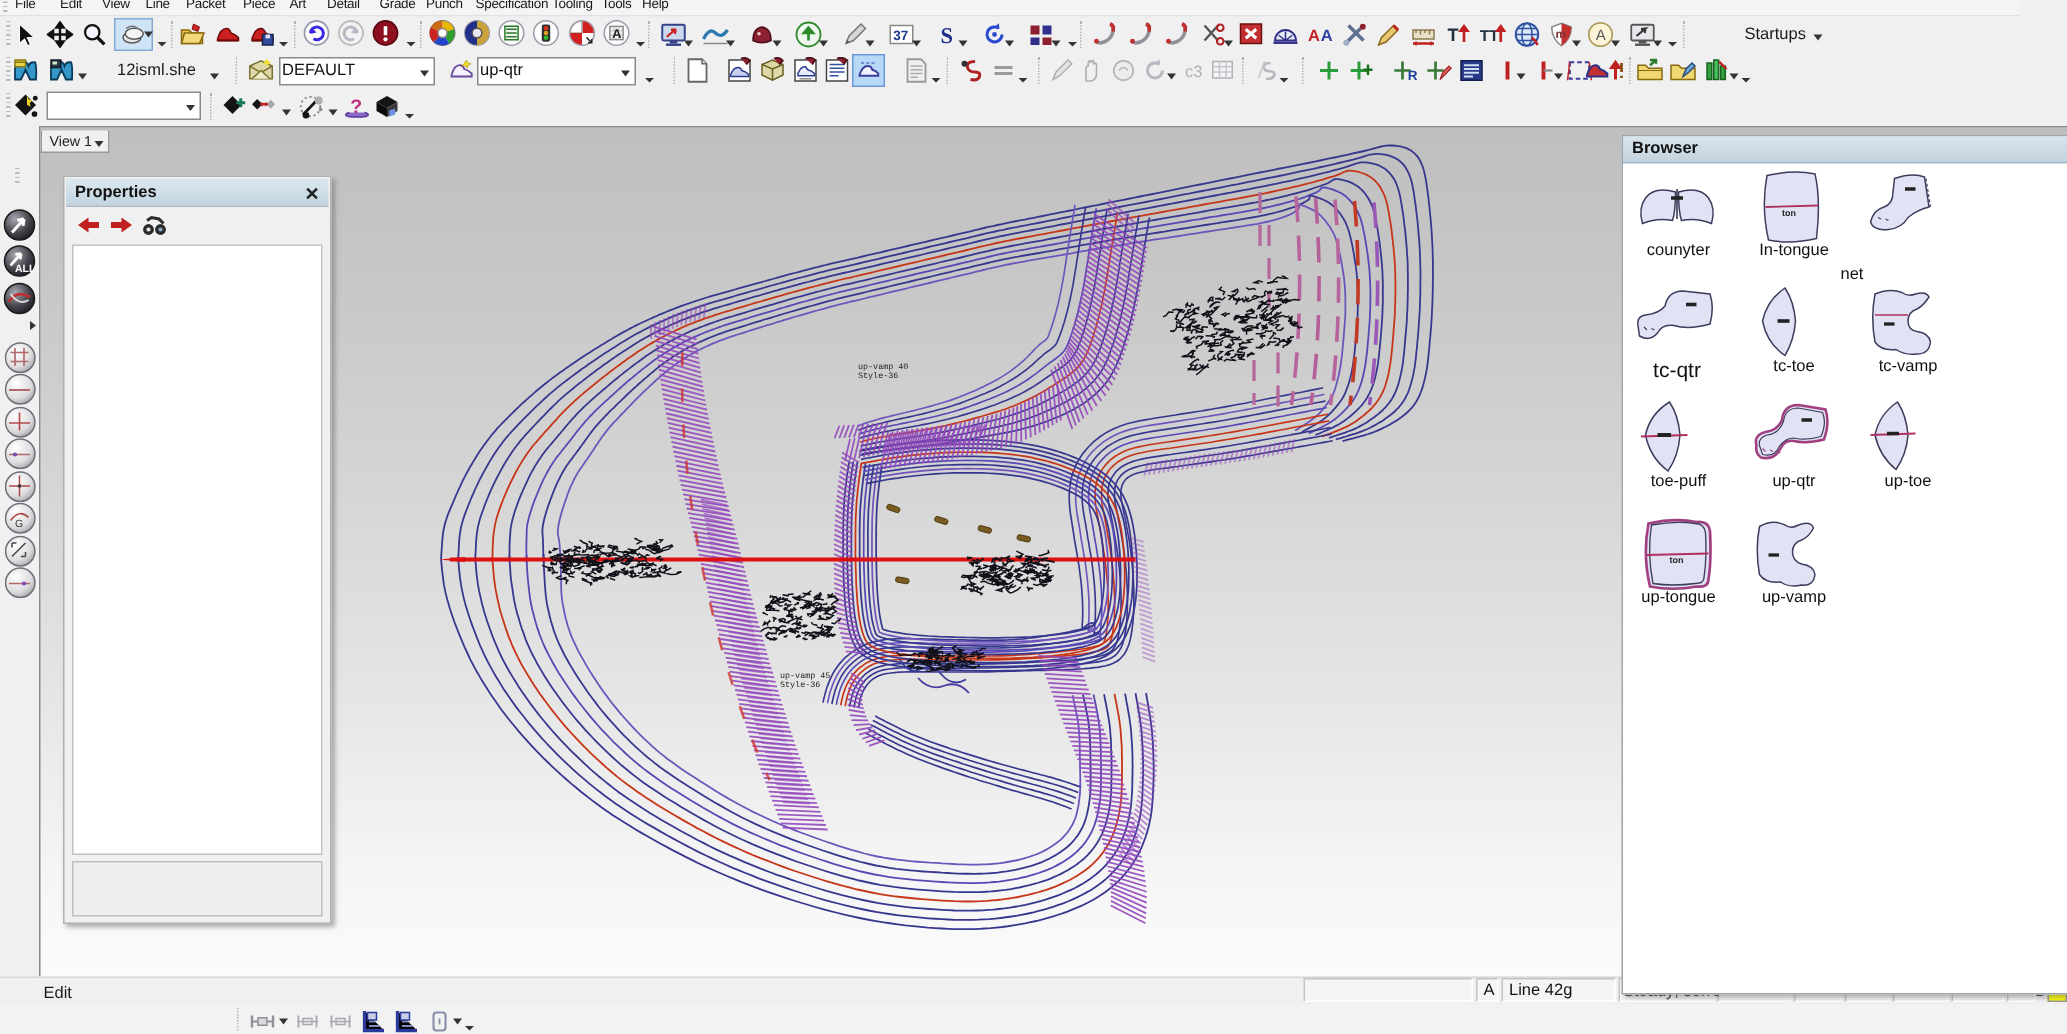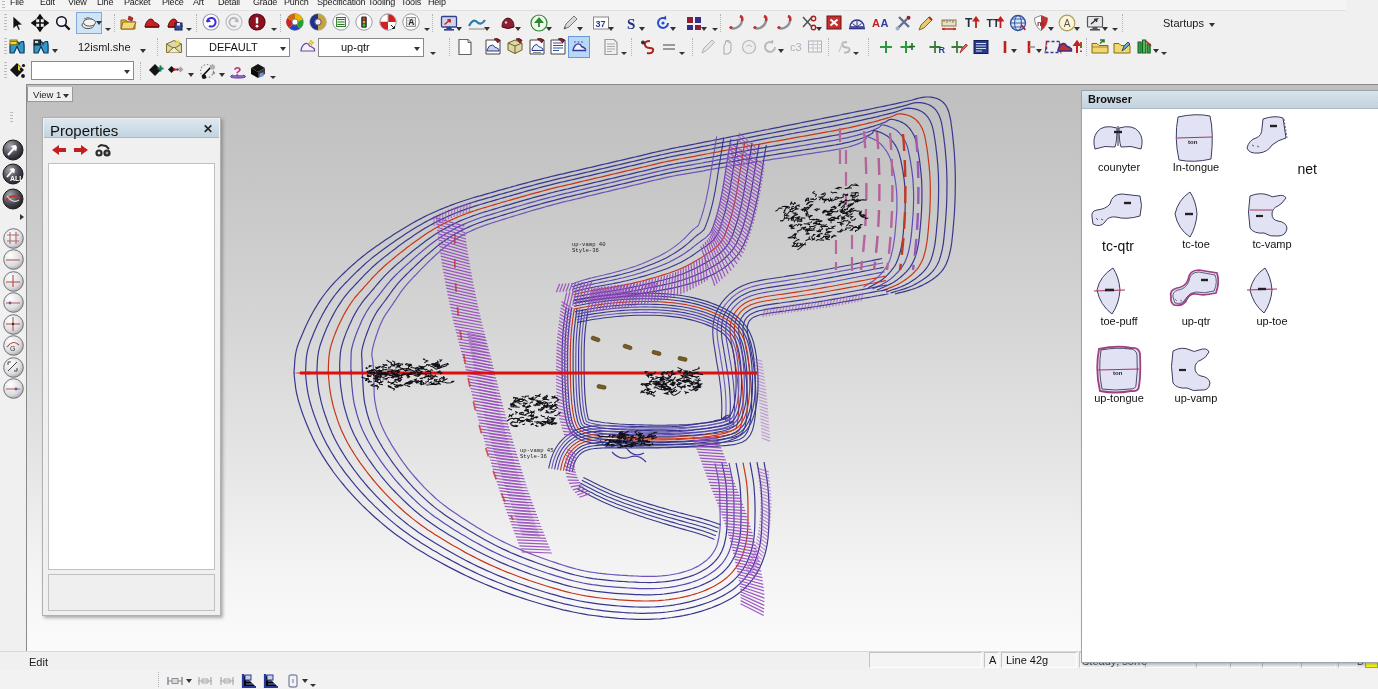--- a/index.html
+++ b/index.html
@@ -1,16 +1,16 @@
 <!DOCTYPE html>
 <html><head><meta charset="utf-8"><style>
 *{margin:0;padding:0;box-sizing:border-box}
 body{width:1378px;height:689px;overflow:hidden;position:relative;font-family:"Liberation Sans",sans-serif;background:#f0f0f0}
 .t{position:absolute;font-size:11px;color:#1a1a1a;white-space:nowrap}
-.combo{position:absolute;background:#fff;border:1px solid #8a8a8a;height:19px;font-size:11px;color:#111;line-height:17px;padding-left:22px}
+.combo{position:absolute;background:#fff;border:1px solid #8a8a8a;height:19px;font-size:11px;color:#111;line-height:17px;padding-left:1px}
 </style></head><body>
 <div style="position:absolute;left:0;top:0;width:1346px;height:11px;background:#f4f4f4;border-bottom:1px solid #e0e0e0">
 <span class="t" style="left:10px;top:-3px;font-size:9px;letter-spacing:-0.2px">File</span>
 <span class="t" style="left:40px;top:-3px;font-size:9px;letter-spacing:-0.2px">Edit</span>
 <span class="t" style="left:68px;top:-3px;font-size:9px;letter-spacing:-0.2px">View</span>
 <span class="t" style="left:97px;top:-3px;font-size:9px;letter-spacing:-0.2px">Line</span>
 <span class="t" style="left:124px;top:-3px;font-size:9px;letter-spacing:-0.2px">Packet</span>
 <span class="t" style="left:162px;top:-3px;font-size:9px;letter-spacing:-0.2px">Piece</span>
 <span class="t" style="left:193px;top:-3px;font-size:9px;letter-spacing:-0.2px">Art</span>
 <span class="t" style="left:218px;top:-3px;font-size:9px;letter-spacing:-0.2px">Detail</span>
@@ -688,21 +688,21 @@
 <rect x="623" y="345" width="9" height="3.6" rx="1.5" fill="#7a5c20" stroke="#4a3a10" stroke-width="0.6" transform="rotate(18 627 347)"></rect>
 <rect x="652" y="351" width="9" height="3.6" rx="1.5" fill="#7a5c20" stroke="#4a3a10" stroke-width="0.6" transform="rotate(15 656 353)"></rect>
 <rect x="678" y="357" width="9" height="3.6" rx="1.5" fill="#7a5c20" stroke="#4a3a10" stroke-width="0.6" transform="rotate(12 682 359)"></rect>
 <rect x="597" y="385" width="9" height="3.6" rx="1.5" fill="#7a5c20" stroke="#4a3a10" stroke-width="0.6" transform="rotate(10 601 387)"></rect>
 <text x="572" y="246" font-family="Liberation Mono, monospace" font-size="5.6" fill="#222">up-vamp 40</text>
     <text x="572" y="252" font-family="Liberation Mono, monospace" font-size="5.6" fill="#222">Style-36</text>
 <text x="520" y="452" font-family="Liberation Mono, monospace" font-size="5.6" fill="#222">up-vamp 45</text>
     <text x="520" y="458" font-family="Liberation Mono, monospace" font-size="5.6" fill="#222">Style-36</text>
 </svg>
 <div style="position:absolute;left:42px;top:117px;width:179px;height:499px;background:#f0f0f0;border:1px solid #b0b0b0;box-shadow:2px 2px 3px rgba(100,100,100,0.5)">
-<div style="position:absolute;left:1px;top:1px;right:1px;height:19px;background:linear-gradient(180deg,#dce8f0,#c2d4e0);border-bottom:1px solid #a8b8c4;font-size:15px;font-weight:normal;color:#111;padding:3px 0 0 6px">Properties</div>
+<div style="position:absolute;left:1px;top:1px;right:1px;height:19px;background:linear-gradient(180deg,#dce8f0,#c2d4e0);border-bottom:1px solid #a8b8c4;font-size:11px;font-weight:bold;color:#111;padding:3px 0 0 6px">Properties</div>
 <div style="position:absolute;right:7px;top:4px;font-size:12px;color:#222;font-weight:bold">✕</div>
 <svg style="position:absolute;left:8px;top:24px" width="70" height="16" viewBox="0 0 70 16">
       <path d="M1,8 L8,3 L8,6 L15,6 L15,10 L8,10 L8,13 Z" fill="#c02020"></path>
       <path d="M37,8 L30,3 L30,6 L23,6 L23,10 L30,10 L30,13 Z" fill="#c02020"></path>
       <g transform="translate(44,1)">
         <circle cx="4" cy="10" r="3.6" fill="#2a2a2a"></circle>
         <circle cx="12" cy="10" r="3.6" fill="#2a2a2a"></circle>
         <circle cx="4" cy="10" r="1.4" fill="#e8e8e8"></circle>
         <circle cx="12" cy="10" r="1.4" fill="#88a8c8"></circle>
         <path d="M3,4 l3,-2 5,1 3,3" stroke="#2a2a2a" stroke-width="2" fill="none"></path>
@@ -775,21 +775,21 @@
       <path d="M11,25 L46,24" stroke="#b03060" stroke-width="1.2"></path>
       <text x="22" y="31" font-size="6" fill="#222" font-weight="bold">ton</text>
     </svg>
 <div style="position:absolute;left:69px;top:70px;width:90px;text-align:center;font-size:11px;color:#111">In-tongue</div>
 <svg style="position:absolute;left:160px;top:22px" width="60" height="50" viewBox="0 0 60 50">
       <path d="M21,6 Q33,2 41,5 L44,25 Q36,27 30,32 Q26,39 17,40 Q7,41 5,35 Q7,27 14,25 Q20,23 20,15 Z" fill="#e2e2f5" stroke="#3c3c5c"></path>
       <path d="M28,13 h7" stroke="#222" stroke-width="2.4"></path>
       <path d="M42,6 L45,25" stroke="#3c3c5c" stroke-width="0.8" stroke-dasharray="2 1.5"></path>
       <path d="M10,32 l2,1 m3,0 l2,1" stroke="#3c3c5c" stroke-width="0.8" fill="none"></path>
     </svg>
-<div style="position:absolute;left:145px;top:70px;width:90px;text-align:right;font-size:14px;color:#111">net</div>
+<div style="position:absolute;left:145px;top:86px;width:90px;text-align:left;font-size:11px;color:#111">net</div>
 <svg style="position:absolute;left:6px;top:99px" width="60" height="50" viewBox="0 0 60 50">
       <path d="M4,27 Q3,21 9,20 Q18,19 22,14 Q24,4 34,4 L52,6 Q55,15 52,26 Q38,30 28,27 Q20,26 17,32 Q12,38 5,34 Z" fill="#e2e2f5" stroke="#3c3c5c"></path>
       <path d="M36,13 h7" stroke="#222" stroke-width="2.4"></path>
       <path d="M8,28 l2,2 m3,-1 l2,1" stroke="#3c3c5c" stroke-width="0.8" fill="none"></path>
     </svg>
 <div style="position:absolute;left:-9px;top:147px;width:90px;text-align:center;font-size:14px;color:#111">tc-qtr</div>
 <svg style="position:absolute;left:84px;top:99px" width="60" height="50" viewBox="0 0 60 50">
       <path d="M24,2 Q12,10 9,24 Q12,39 24,47 Q30,37 31,24 Q30,11 24,2 Z" fill="#e2e2f5" stroke="#3c3c5c"></path>
       <path d="M19,24 h8" stroke="#222" stroke-width="2.4"></path>
     </svg>

